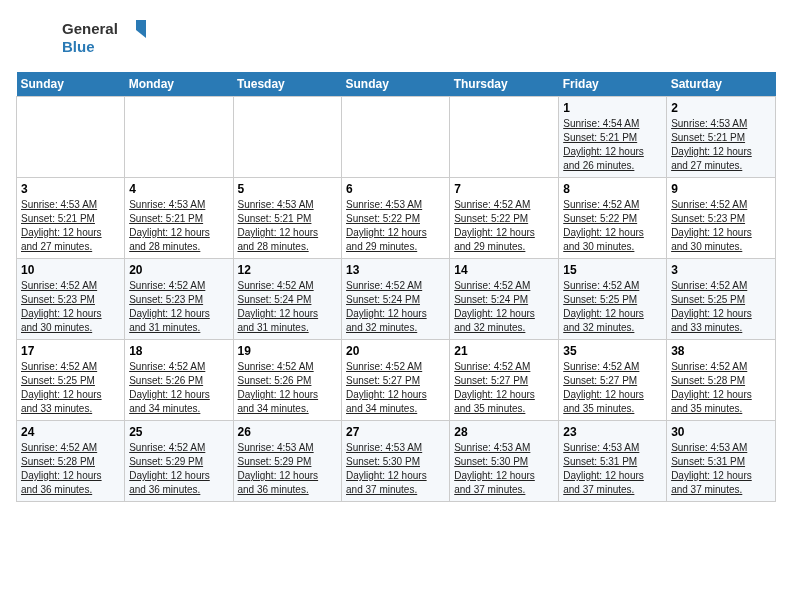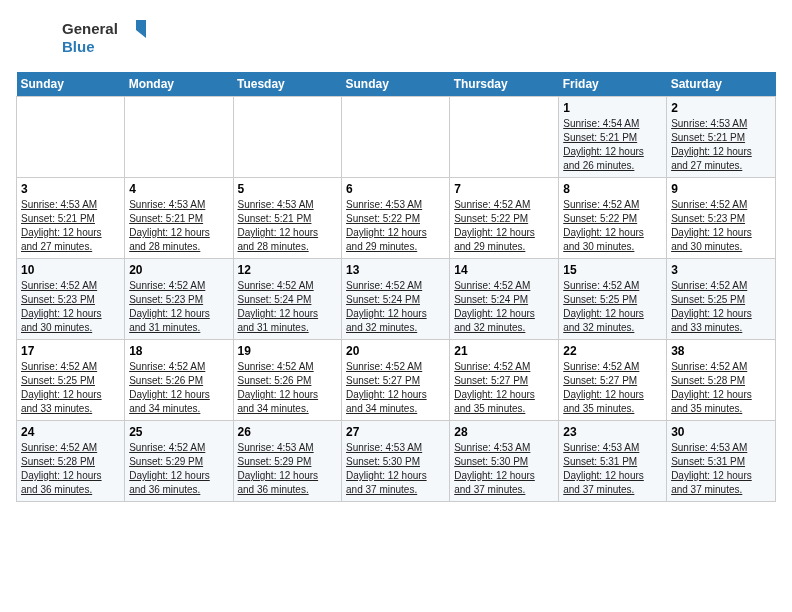--- a/index.html
+++ b/index.html
@@ -197,21 +197,21 @@
         </td>
         <td>
           <span class="day-num">20</span>
           <div class="day-info">Sunrise: 4:52 AM<br>Sunset: 5:27 PM<br>Daylight: 12 hours and 34 minutes.</div>
         </td>
         <td>
           <span class="day-num">21</span>
           <div class="day-info">Sunrise: 4:52 AM<br>Sunset: 5:27 PM<br>Daylight: 12 hours and 35 minutes.</div>
         </td>
         <td>
-          <span class="day-num">22</span>
+          <span class="day-num">35</span>
           <div class="day-info">Sunrise: 4:52 AM<br>Sunset: 5:27 PM<br>Daylight: 12 hours and 35 minutes.</div>
         </td>
         <td>
           <span class="day-num">38</span>
           <div class="day-info">Sunrise: 4:52 AM<br>Sunset: 5:28 PM<br>Daylight: 12 hours and 35 minutes.</div>
         </td>
       </tr>
       <tr>
         <td>
           <span class="day-num">24</span>

